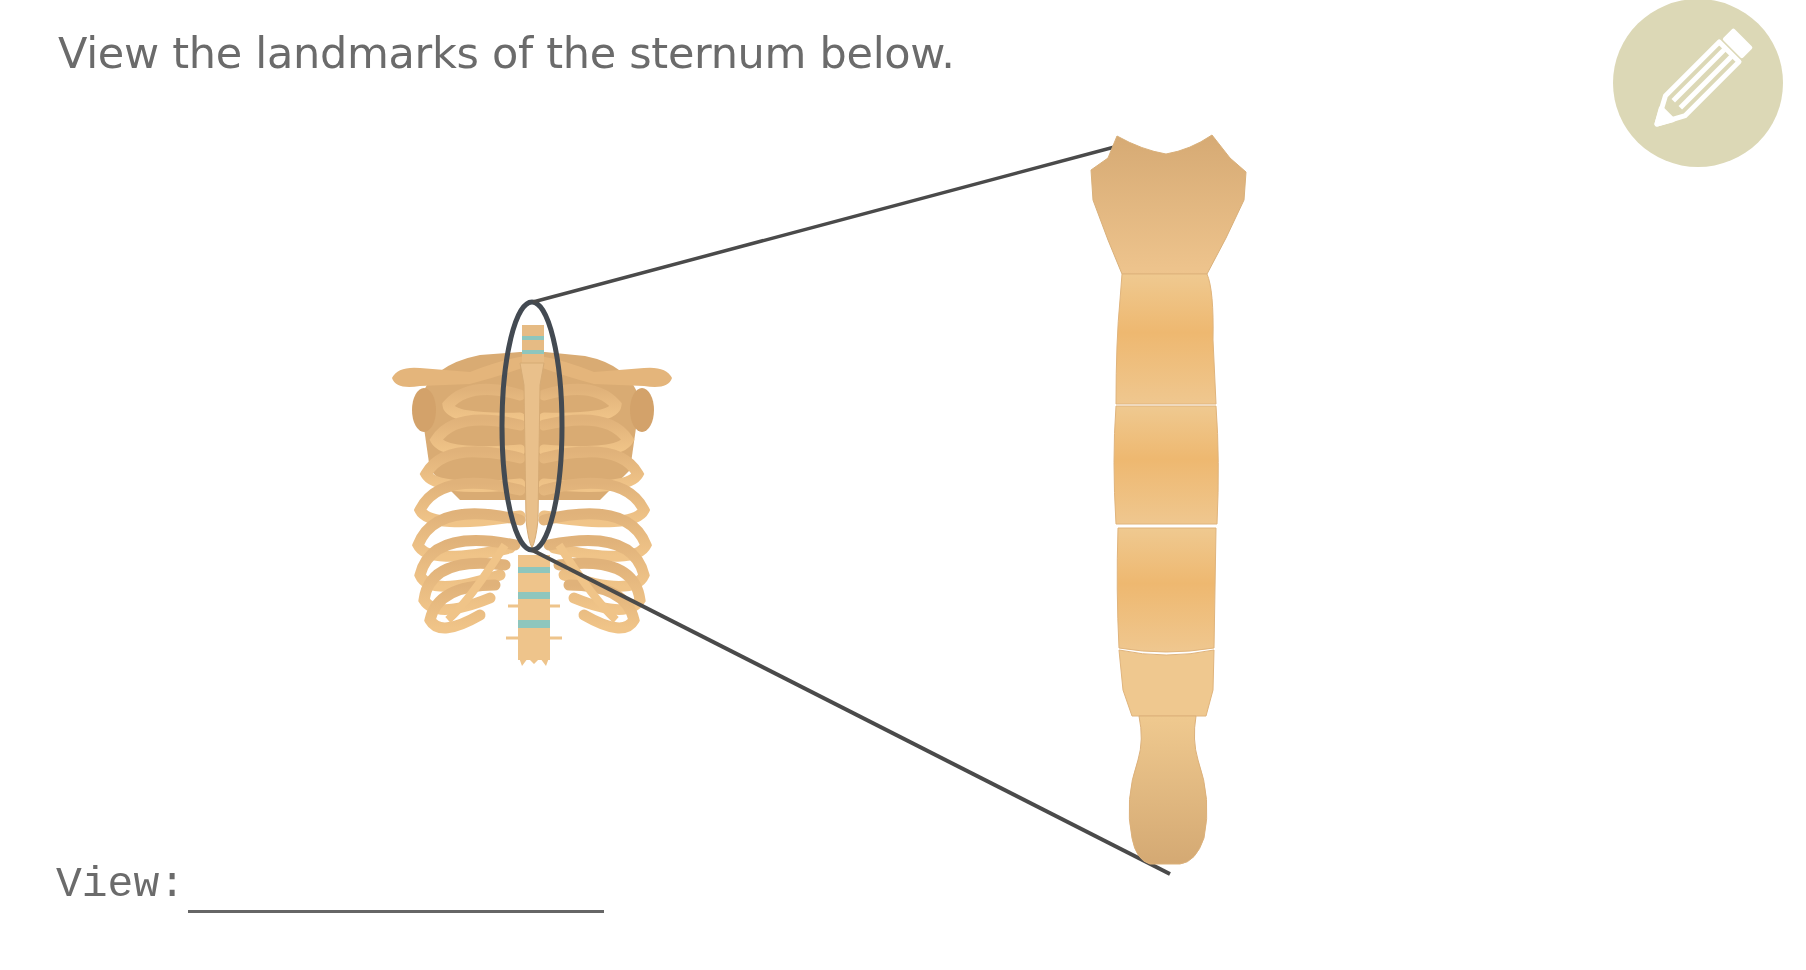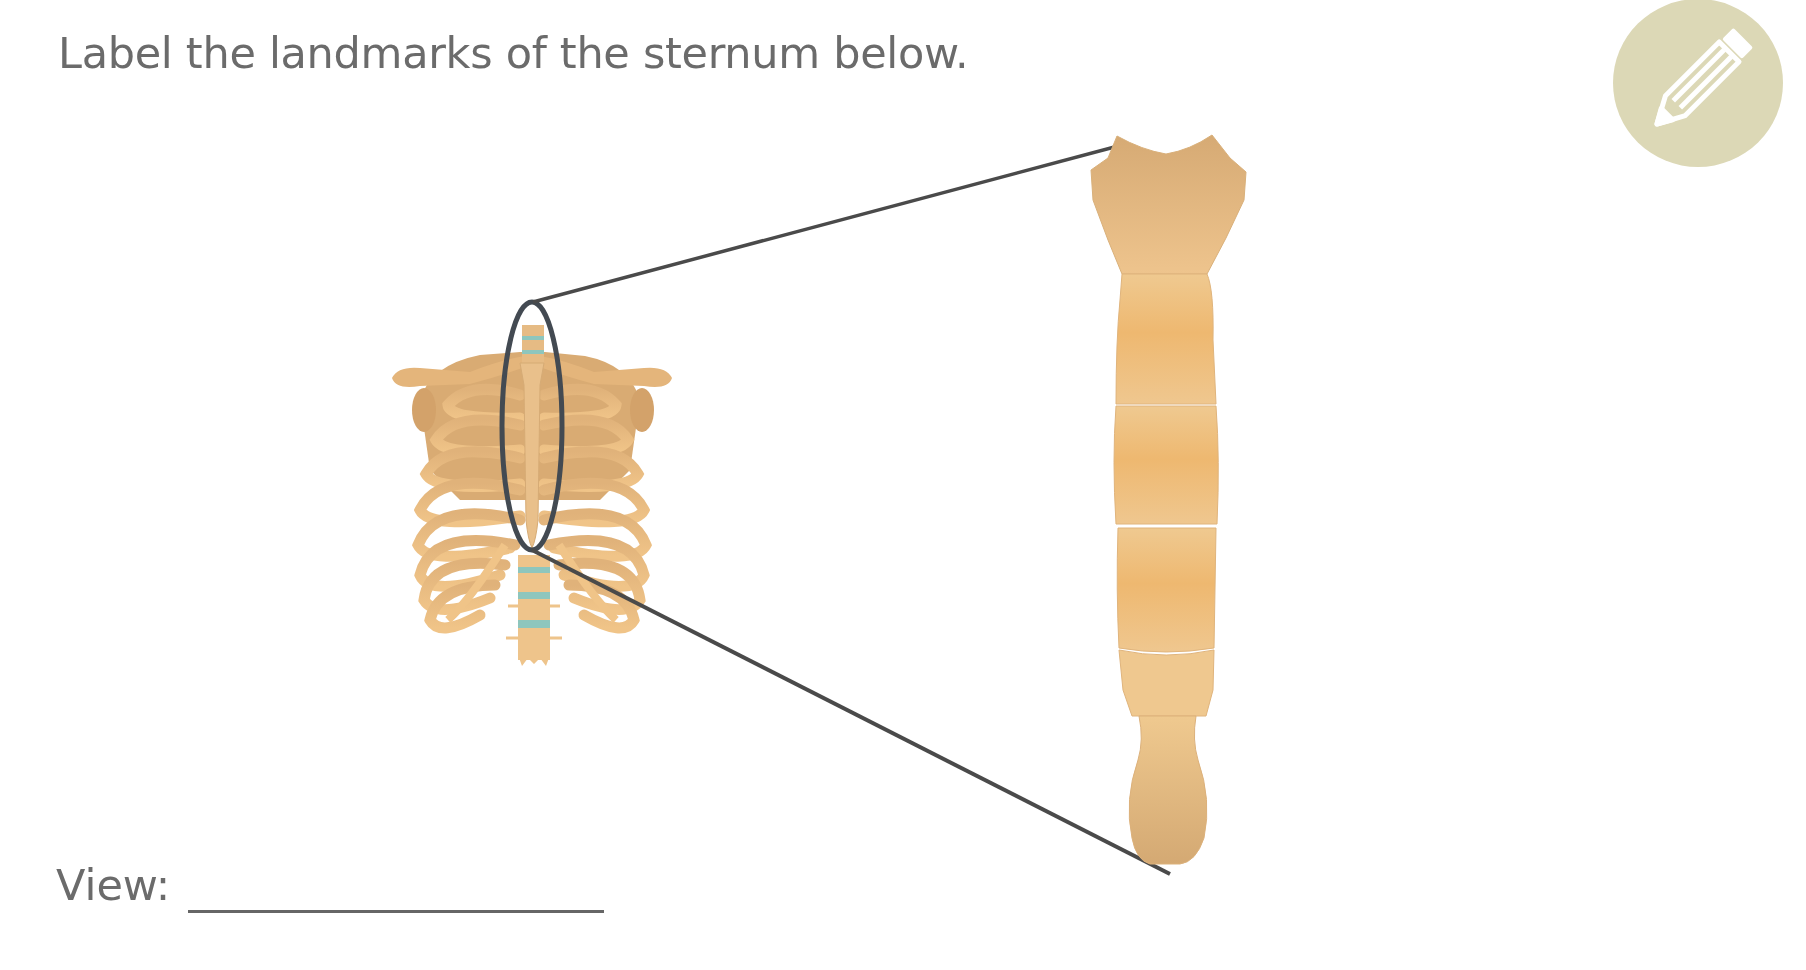--- a/index.html
+++ b/index.html
@@ -6,29 +6,29 @@
   body { width: 1806px; height: 970px; position: relative; overflow: hidden;
          font-family: "DejaVu Sans", "Liberation Sans", sans-serif; }
   .title { position: absolute; left: 58px; top: 28px; font-size: 43px; color: #6b6b6b;
            letter-spacing: -0.3px; white-space: nowrap; }
   .edit-btn { position: absolute; left: 1613px; top: -1px; width: 170px; height: 168px;
               border-radius: 50%; background: #dcd8b6; cursor: pointer;
               display: flex; align-items: center; justify-content: center; }
   .edit-btn svg { width: 120px; height: 120px; }
   .figure { position: absolute; left: 0; top: 0; width: 1806px; height: 970px; pointer-events: none; }
   .view-row { position: absolute; left: 56px; top: 860px; height: 60px; }
-  .view-label { position: absolute; left: 0; top: 0; font-size: 43px; color: #6b6b6b; white-space: nowrap; }
+  .view-label { position: absolute; left: 0; top: 0; font-size: 43px; color: #6b6b6b; white-space: nowrap; font-family: Liberation Mono, monospace; }
   .view-input { position: absolute; left: 132px; top: 0; width: 404px; height: 50px;
                 border: none; border-bottom: 3px solid #666666; background: transparent;
                 outline: none; font-size: 32px; color: #333; font-family: "DejaVu Sans", sans-serif; padding: 0 6px; }
 </style>
 </head>
 <body>
 
-<div class="title">Label the landmarks of the sternum below.</div>
+<div class="title">View the landmarks of the sternum below.</div>
 
 <div class="edit-btn">
   <svg viewBox="0 0 120 120">
     <g transform="rotate(45 60 60)" fill="none" stroke="#ffffff" stroke-width="5" stroke-linejoin="round">
       <rect x="46" y="-4" width="28" height="16" fill="#ffffff" stroke="none" rx="2"></rect>
       <path d="M46 16 L74 16 L74 92 L60 118 L46 92 Z"></path>
       <line x1="55" y1="18" x2="55" y2="90"></line>
       <line x1="65" y1="18" x2="65" y2="90"></line>
       <path d="M52 104 L60 118 L68 104 Z" fill="#ffffff"></path>
     </g>

